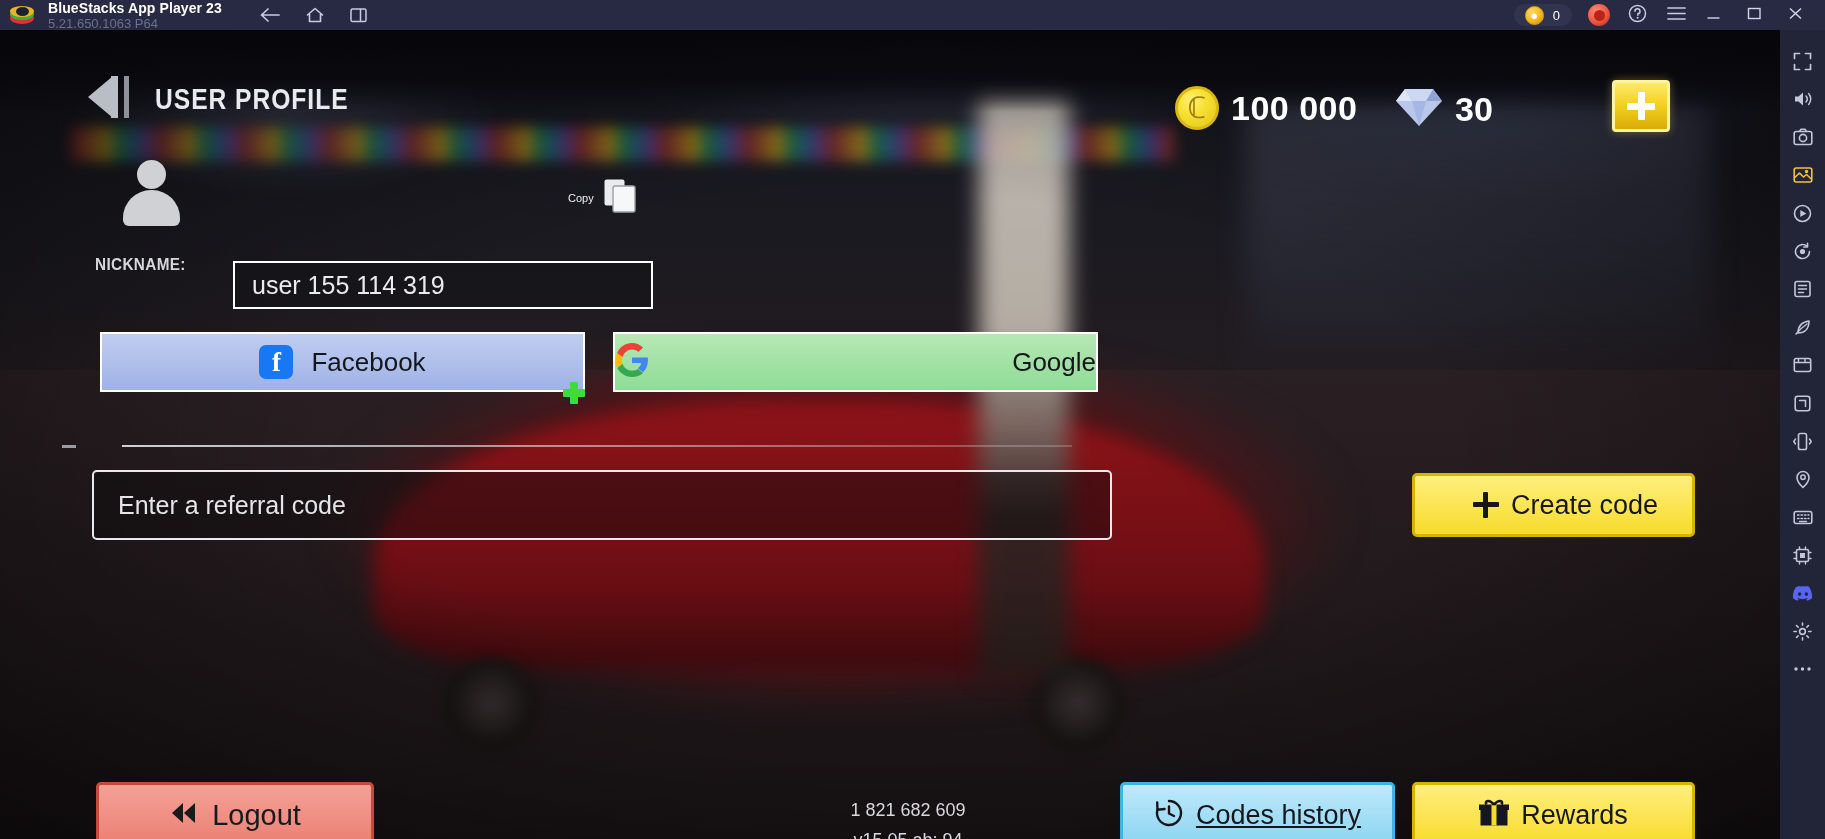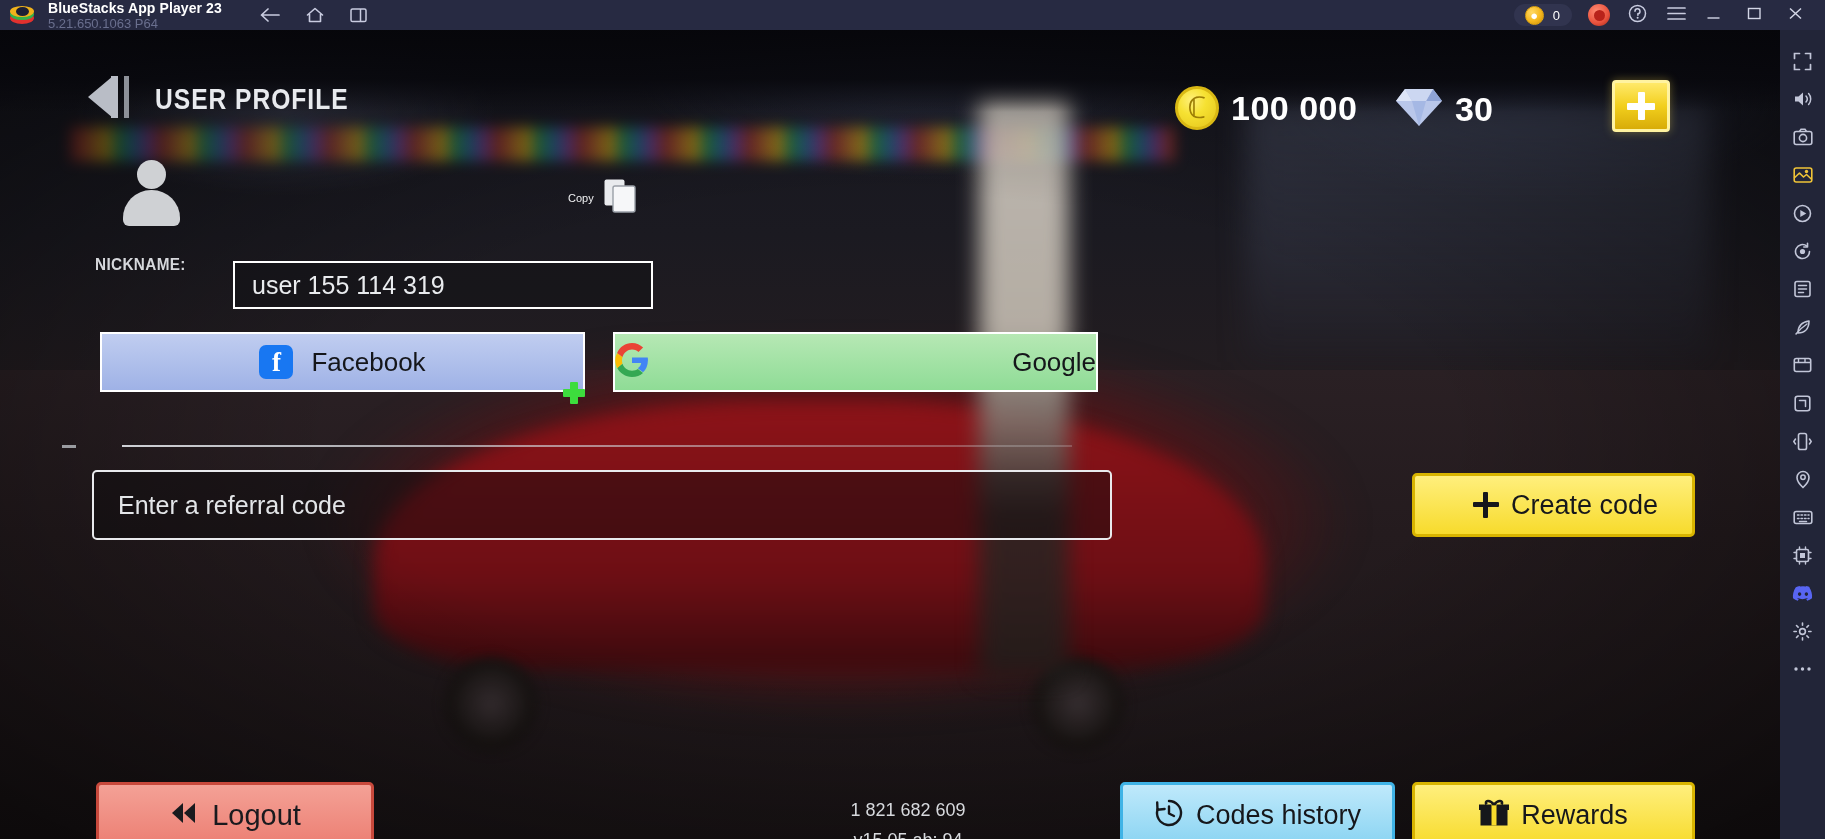--- a/index.html
+++ b/index.html
@@ -220,21 +220,21 @@
   }
   #logoutbtn .lbl{ color:#191a1e; font-size:29px; }
   #vertext{ position:absolute; left:808px; top:766px; text-align:center; width:200px; }
   #vertext div{ color:#d7d9dd; font-size:18px; line-height:1.65; }
   #historybtn{
     position:absolute; left:1120px; top:752px; width:275px; height:66px;
     background:linear-gradient(180deg,#bfe9fb 0%, #8ad4f2 100%);
     border:3px solid #3fb3e6; border-radius:5px;
     display:flex;align-items:center;justify-content:center; gap:12px;
   }
-  #historybtn .lbl{ color:#16171b; font-size:27px; }
+  #historybtn .lbl{ color:#16171b; font-size:27px;text-decoration:underline; }
   #rewardsbtn{
     position:absolute; left:1412px; top:752px; width:283px; height:66px;
     background:linear-gradient(180deg,#ffef7d 0%, #f7db2c 100%);
     border:3px solid #d8b400; border-radius:5px;
     display:flex;align-items:center;justify-content:center; gap:12px;
   }
   #rewardsbtn .lbl{ color:#16171b; font-size:27px; }
 </style>
 </head>
 <body>

